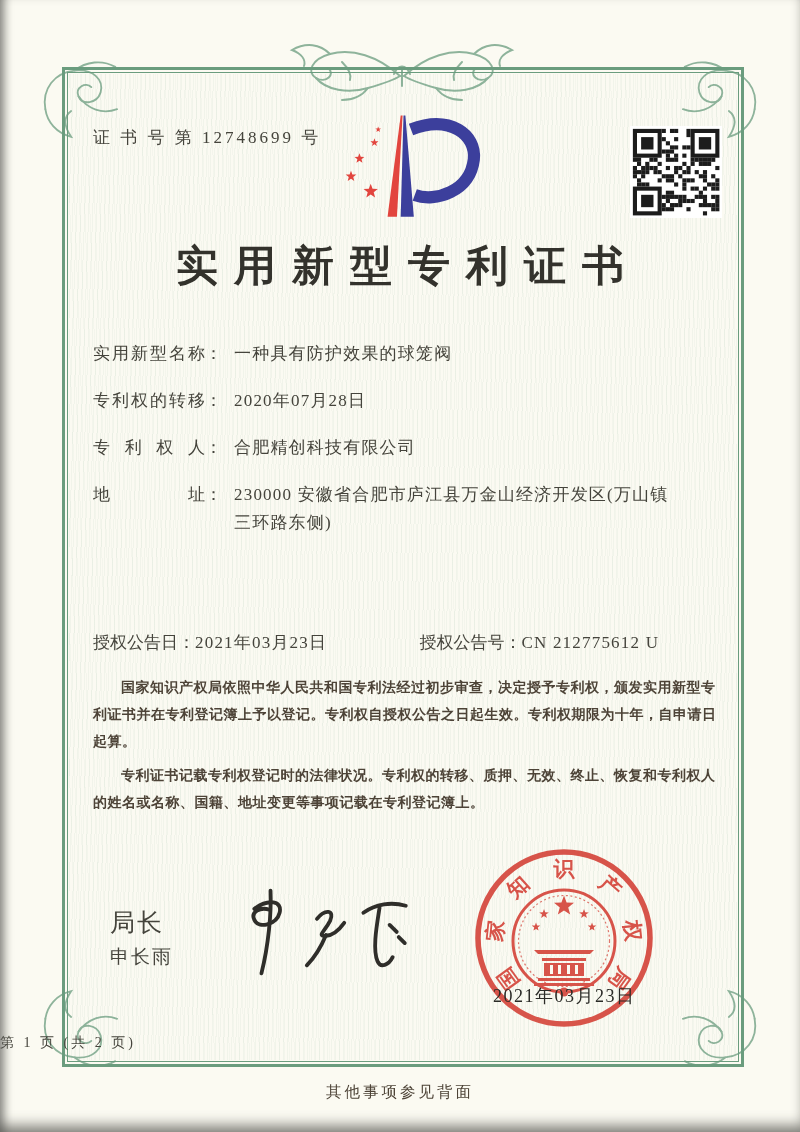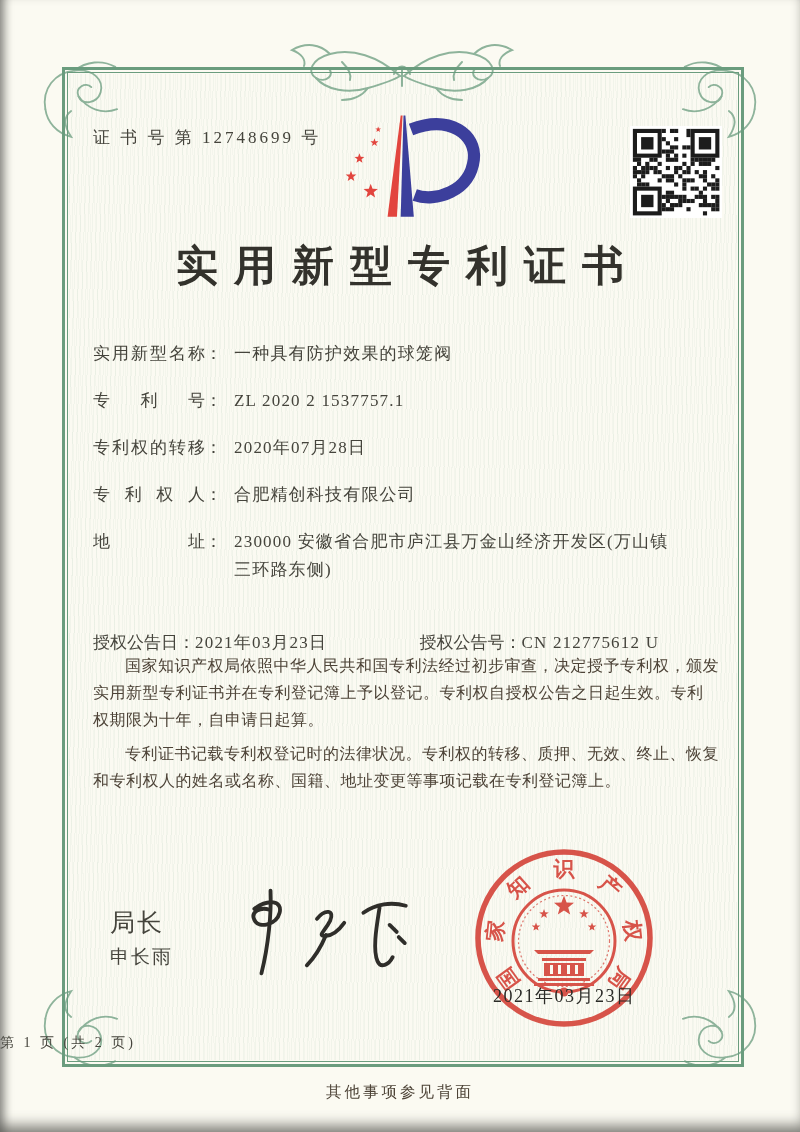--- a/index.html
+++ b/index.html
@@ -29,22 +29,22 @@
          font-weight:600;letter-spacing:16px;text-indent:16px;color:#33322c;z-index:10;}
   .fields{position:absolute;left:93px;top:340px;width:624px;font-size:17px;z-index:10;}
   .frow{margin-bottom:19px;line-height:28px;}
   .flabel{display:inline-block;width:112px;text-align:justify;text-align-last:justify;vertical-align:top;}
   .fcolon{margin-right:12px;}
   .fvalue{letter-spacing:1.2px;}
   .fvalue.addr{display:inline-block;width:452px;vertical-align:top;}
   .grant-row{position:absolute;left:93px;top:631px;width:640px;font-size:17px;z-index:10;white-space:nowrap;}
   .grant-row .gval{letter-spacing:1.2px;}
   .g2{margin-left:88px;}
-  .paras{position:absolute;left:93px;top:652px;width:626px;font-size:16px;z-index:10;
-         color:var(--para-brown,#4d4337);}
+  .paras{position:absolute;left:93px;top:674px;width:626px;font-size:14px;z-index:10;
+         color:var(--para-brown,#4d4337);font-weight:bold;}
   .paras p{margin:0 0 7px;text-indent:2em;line-height:27px;letter-spacing:0.5px;}
   .sig-title{position:absolute;left:110px;top:906px;font-size:25px;letter-spacing:2px;z-index:10;}
   .sig-name{position:absolute;left:110px;top:944px;font-size:19px;letter-spacing:2px;z-index:10;}
   .signature{position:absolute;left:216px;top:878px;width:212px;height:112px;z-index:11;}
   .seal{position:absolute;left:458px;top:843px;width:212px;height:192px;z-index:9;}
   .seal-date{position:absolute;left:493px;top:984px;font-size:18px;letter-spacing:1.5px;
              color:#2b2b27;z-index:12;}
   .page-no{position:absolute;left:0;right:4px;top:1034px;text-align:left;font-size:14px;
            letter-spacing:3px;z-index:10;}
   .back-note{position:absolute;left:0;right:0;top:1082px;text-align:center;font-size:15.5px;
@@ -263,23 +263,20 @@
         </g>
       </svg></div>
 
   <div class="title">实用新型专利证书</div>
 
   <div class="fields">
     <div class="frow">
       <span class="flabel">实用新型名称</span><span class="fcolon">：</span><span class="fvalue">一种具有防护效果的球笼阀</span>
     </div>
     <div class="frow">
-      <span class="flabel">专利号</span><span class="fcolon">：</span><span class="fvalue">ZL 2020 2 1537757.1</span>
-    </div>
-    <div class="frow">
       <span class="flabel">专利权的转移</span><span class="fcolon">：</span><span class="fvalue">2020年07月28日</span>
     </div>
     <div class="frow">
       <span class="flabel">专利权人</span><span class="fcolon">：</span><span class="fvalue">合肥精创科技有限公司</span>
     </div>
     <div class="frow">
       <span class="flabel">地址</span><span class="fcolon">：</span><span class="fvalue addr">230000 安徽省合肥市庐江县万金山经济开发区(万山镇三环路东侧)</span>
     </div>
   </div>
 

